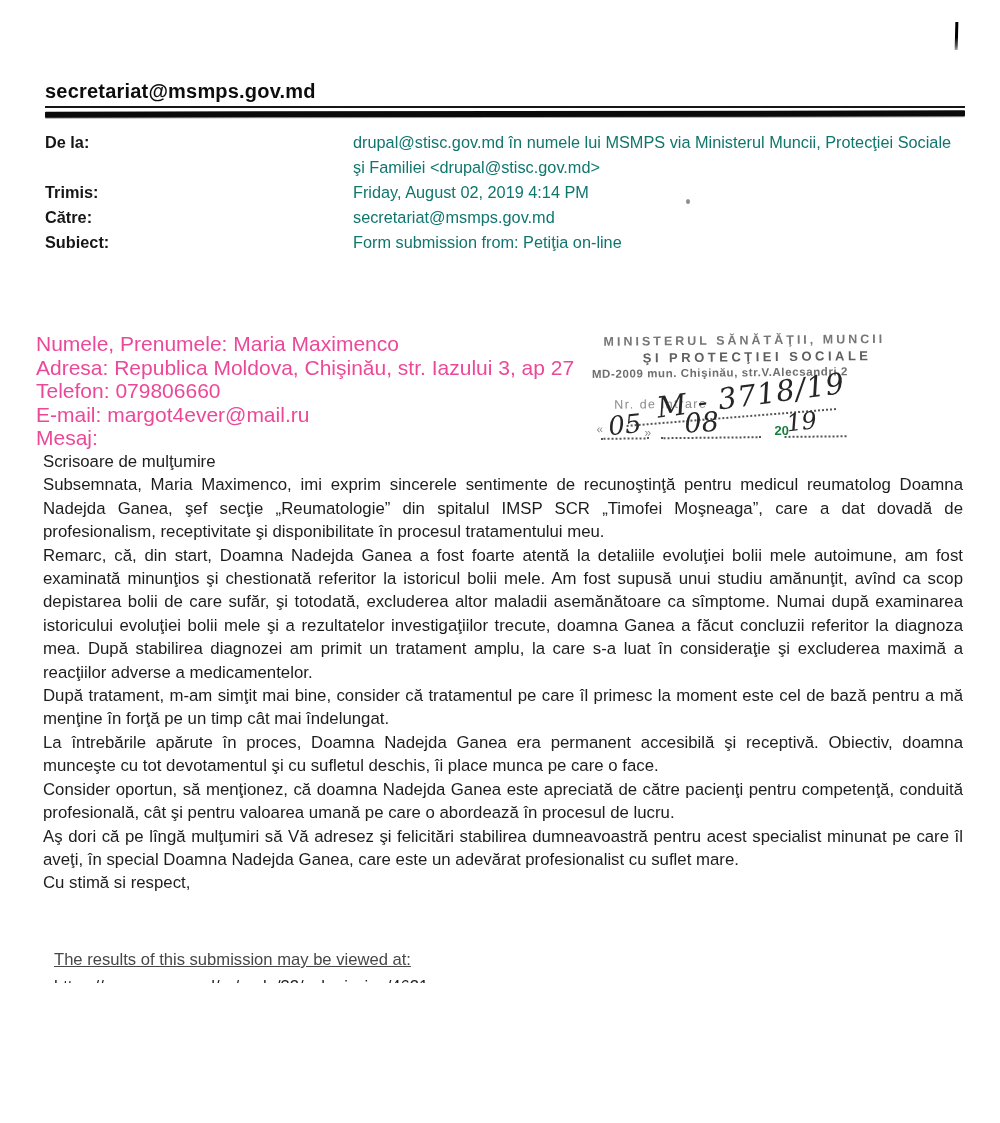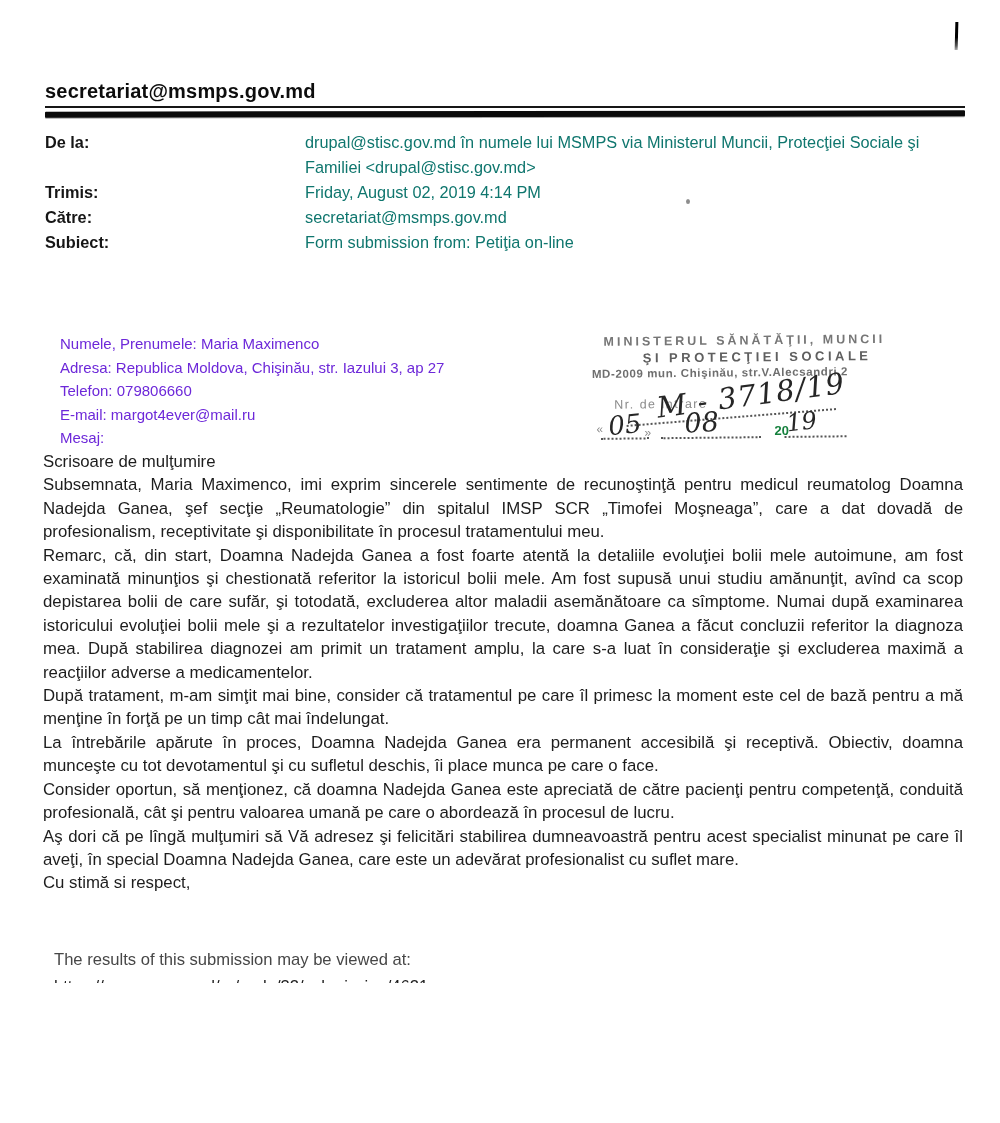--- a/index.html
+++ b/index.html
@@ -55,21 +55,21 @@
   }
 
   
   .meta {
     position: absolute;
     left: 45px; top: 130px;
     width: 920px;
     font-size: 16.3px;
     line-height: 25px;
   }
-  .meta-row { display: flex; }
+  .meta-row { display: flex; gap: 48px; }
   .meta-label {
     width: 260px;
     flex: 0 0 260px;
     font-weight: bold;
     color: #161616;
   }
   .meta-value {
     width: 670px;
     color: #0f766e;
   }
@@ -79,25 +79,25 @@
     left: 45px; top: 285px;
     width: 925px;
     font-size: 16.3px;
     color: #242424;
     white-space: nowrap;
   }
 
   
   .sender {
     position: absolute;
-    left: 60px; top: 332px;
+    left: 36px; top: 332px;
     width: 560px;
-    font-size: 15px;
+    font-size: 21px;
     line-height: 23.6px;
-    color: #6d28d9;
+    color: #ec4899;
   }
 
   
   .stamp {
     position: absolute;
     left: 588px; top: 330px;
     width: 380px; height: 115px;
     transform: rotate(-0.6deg);
   }
   .stamp-line1 {
@@ -165,21 +165,21 @@
   .letter p { margin: 0; }
 
   
   .footer {
     position: absolute;
     left: 54px; top: 946px;
     width: 700px;
     font-size: 16.6px;
     line-height: 27px;
   }
-  .footer-line1 { color: #474747; }
+  .footer-line1 { color: #474747; text-decoration: underline; }
   .footer-line2 { color: #1c1c1c; }
 </style>
 </head>
 <body>
 
 <div class="page">
 
   <div class="pen-mark-top"></div>
   <div class="speck"></div>
 

